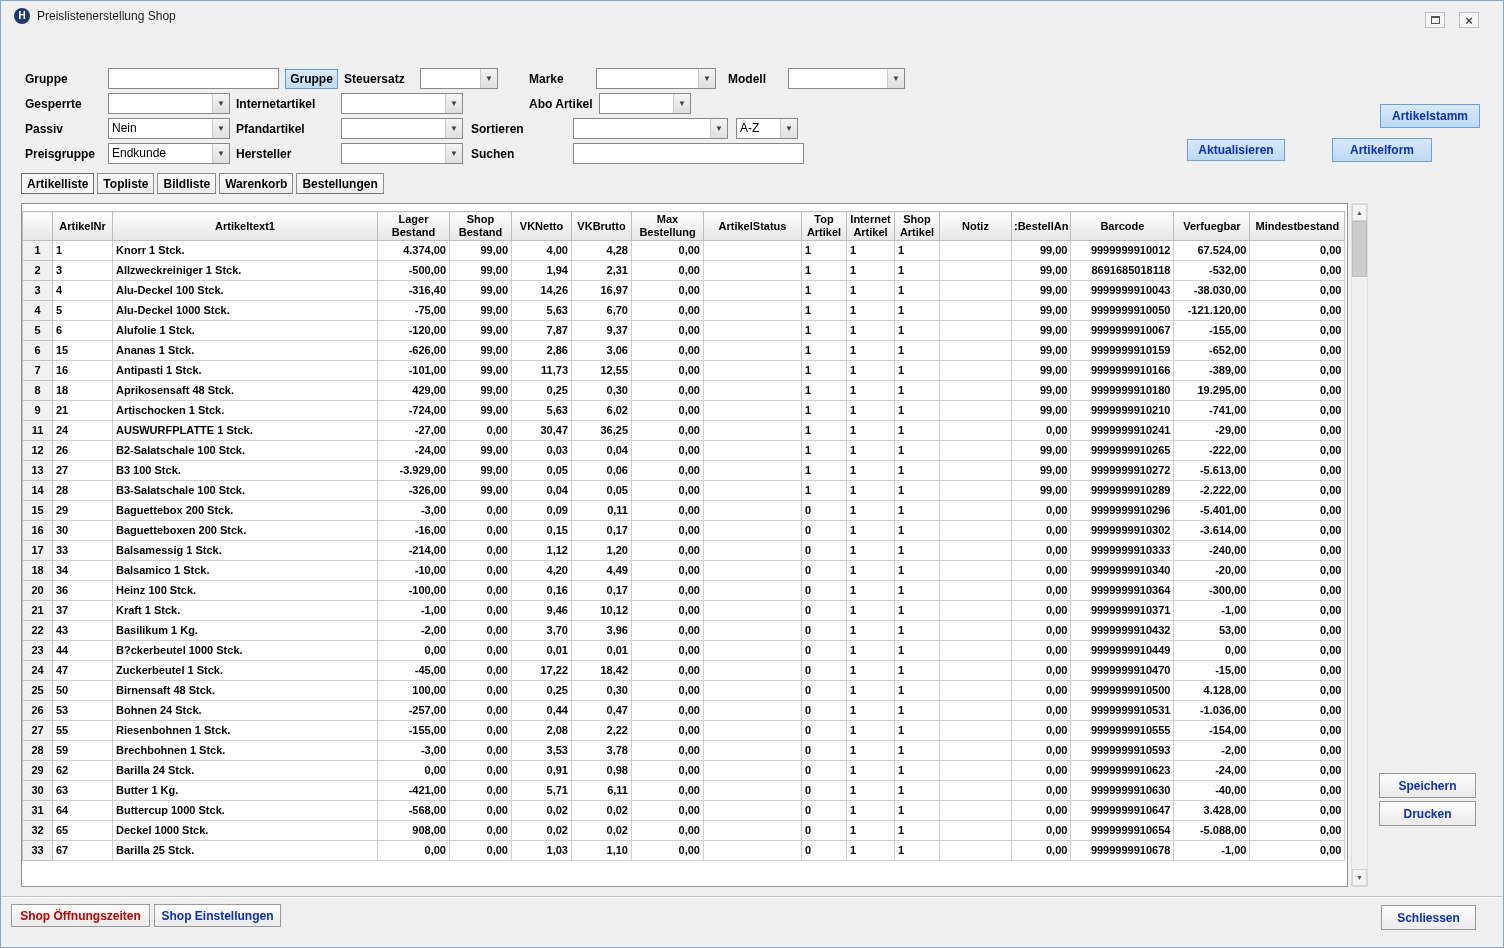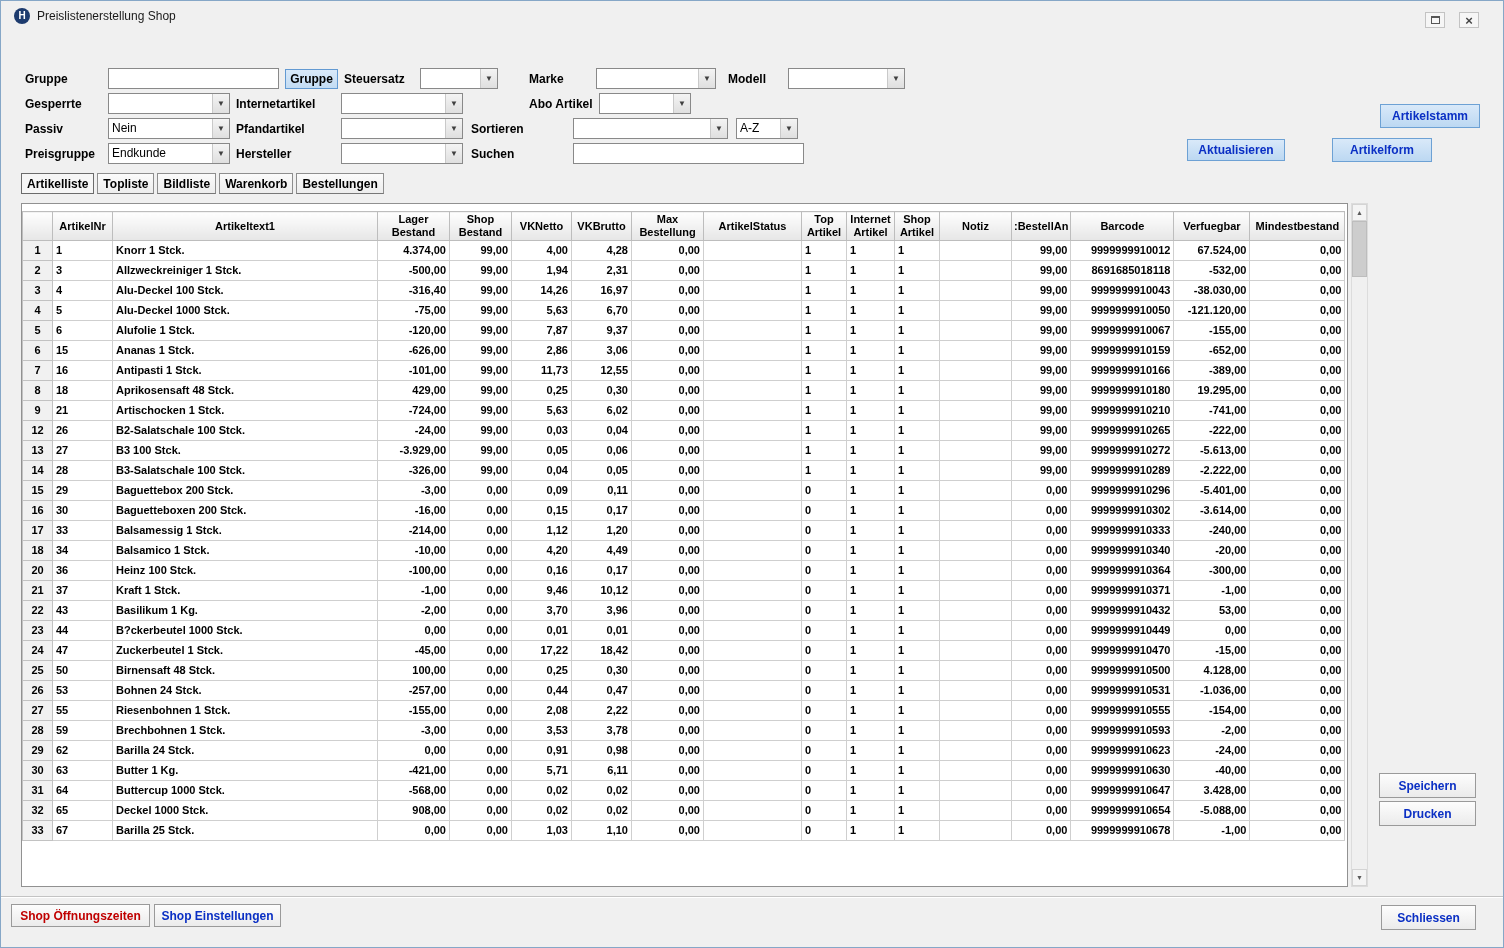--- a/index.html
+++ b/index.html
@@ -353,20 +353,39 @@
             <td class="al-l">1</td>
             <td class="al-l">1</td>
             <td class="al-l">1</td>
             <td class="al-l"></td>
             <td class="al-r">99,00</td>
             <td class="al-r">9999999910210</td>
             <td class="al-r">-741,00</td>
             <td class="al-r">0,00</td>
           </tr>
           <tr>
+            <td class="al-c rownum">11</td>
+            <td class="al-l">24</td>
+            <td class="al-l">AUSWURFPLATTE 1 Stck.</td>
+            <td class="al-r">-27,00</td>
+            <td class="al-r">0,00</td>
+            <td class="al-r">30,47</td>
+            <td class="al-r">36,25</td>
+            <td class="al-r">0,00</td>
+            <td class="al-l"></td>
+            <td class="al-l">1</td>
+            <td class="al-l">1</td>
+            <td class="al-l">1</td>
+            <td class="al-l"></td>
+            <td class="al-r">0,00</td>
+            <td class="al-r">9999999910241</td>
+            <td class="al-r">-29,00</td>
+            <td class="al-r">0,00</td>
+          </tr>
+          <tr>
             <td class="al-c rownum">12</td>
             <td class="al-l">26</td>
             <td class="al-l">B2-Salatschale 100 Stck.</td>
             <td class="al-r">-24,00</td>
             <td class="al-r">99,00</td>
             <td class="al-r">0,03</td>
             <td class="al-r">0,04</td>
             <td class="al-r">0,00</td>
             <td class="al-l"></td>
             <td class="al-l">1</td>

